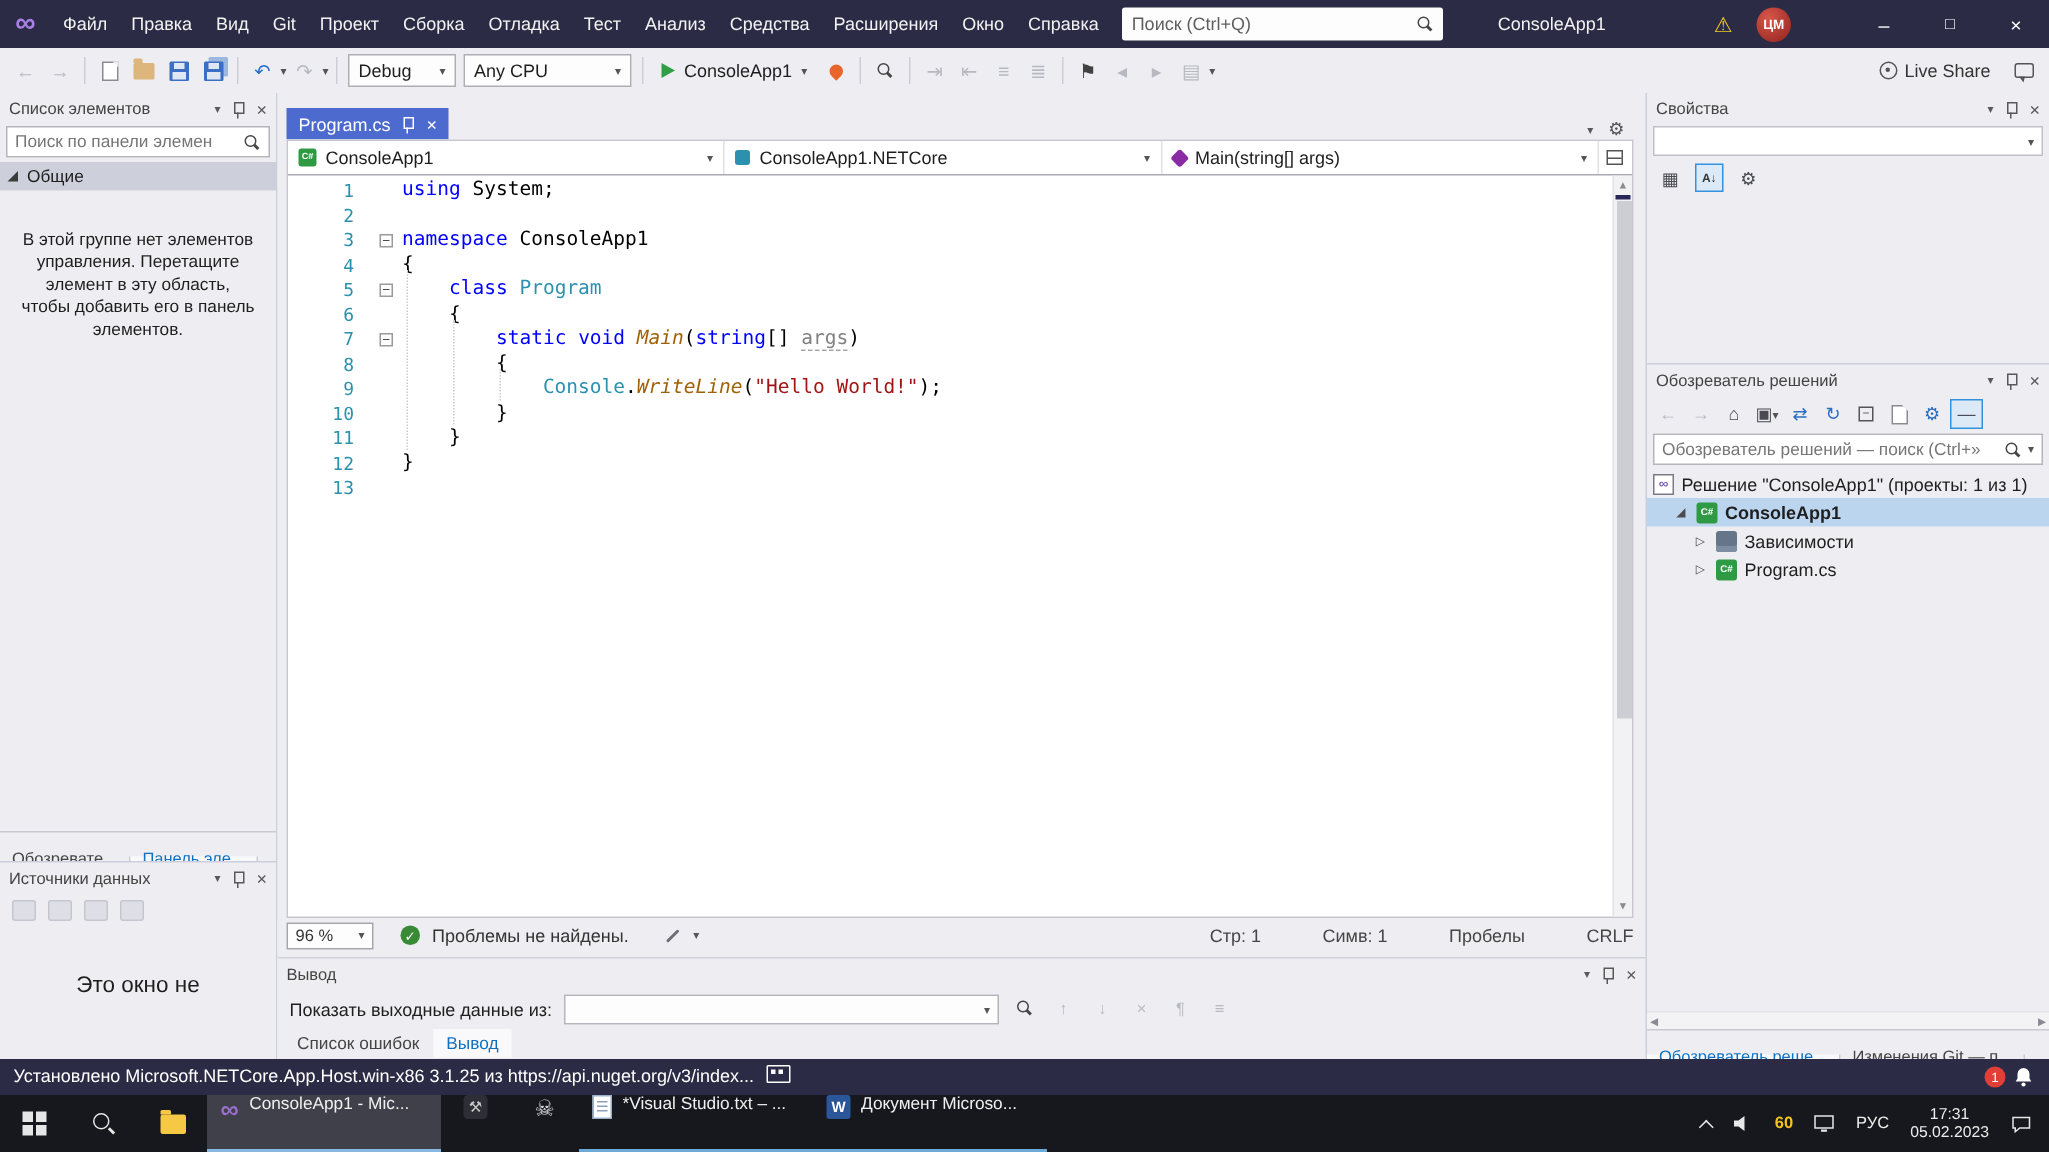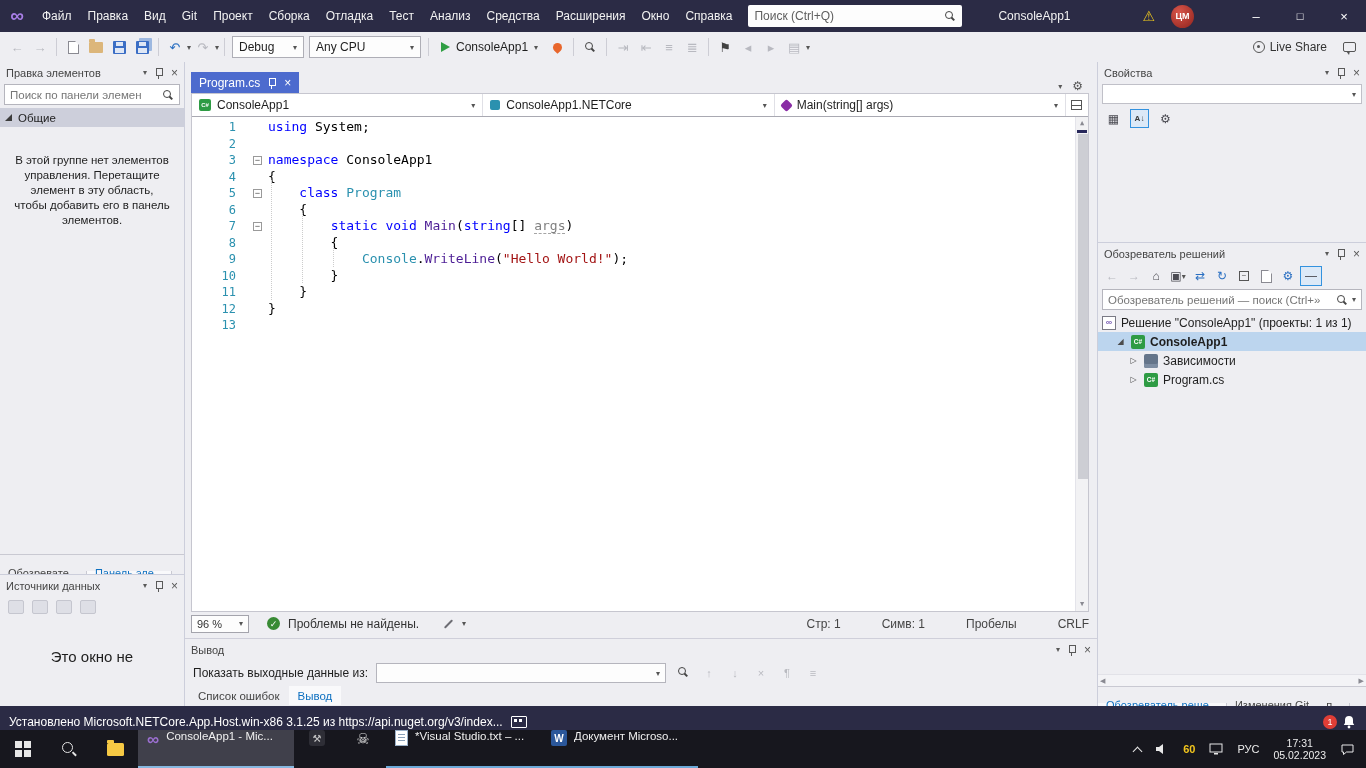--- a/index.html
+++ b/index.html
@@ -101,21 +101,21 @@
   .ic-method{width:9px;height:9px;background:#8a2da5;border-radius:2px;transform:rotate(45deg);flex:0 0 auto;}
   .splitbtn{width:22px;display:flex;align-items:center;justify-content:center;}
   .ic-split{width:11px;height:10px;border:1px solid #555;position:relative;}
   .ic-split::after{content:"";position:absolute;left:0;right:0;top:4px;height:1px;background:#555;}
   .codewrap{flex:1;position:relative;overflow:hidden;padding-top:2px;font-family:"DejaVu Sans Mono","Liberation Mono",monospace;}
   .code-line{display:flex;height:16.5px;line-height:16.5px;font-size:13px;}
   .ln{width:58px;padding-right:14px;text-align:right;color:#2b91af;font-size:12px;flex:0 0 auto;}
   .fold{width:18px;position:relative;flex:0 0 auto;}
   .fold-box{position:absolute;left:3px;top:3.5px;width:9px;height:9px;border:1px solid #9a9a9a;background:#fff;color:#444;font-size:9px;line-height:7px;text-align:center;font-family:"Liberation Sans",sans-serif;}
   .ctext{white-space:pre;}
-  .t-kw{color:#0000ff;} .t-ty{color:#2b91af;} .t-me{color:#4c1d95;} .t-st{color:#a31515;} .t-pl{color:#010101;}
+  .t-kw{color:#0000ff;} .t-ty{color:#2b91af;} .t-me{color:#a16207;font-style:italic;} .t-st{color:#a31515;} .t-pl{color:#010101;}
   .t-pa{color:#808080;border-bottom:1px dashed #a5a5a5;}
   .iguide{position:absolute;width:0;border-left:1px dotted #ccc;}
   .g0{left:79px;top:63px;height:120px;} .g1{left:110px;top:96px;height:70px;} .g2{left:141px;top:129px;height:21px;}
   .vscroll{position:absolute;top:0;right:0;bottom:0;width:13px;background:#f2f2f4;border-left:1px solid #e4e4ea;}
   .sarrow{height:13px;text-align:center;font-size:7px;color:#8a8a92;line-height:13px;}
   .sarrow.bot{position:absolute;bottom:0;left:0;right:0;}
   .caretmark{position:absolute;top:13px;left:1px;right:1px;height:3px;background:#27275a;}
   .vthumb{position:absolute;top:17px;left:1.5px;width:10px;height:345px;background:#cdced4;}
 
   .statusline{position:absolute;top:550px;left:0;right:0;height:23px;display:flex;align-items:center;background:var(--panel);padding:0 8px;gap:8px;font-size:12px;color:#333;}
@@ -157,21 +157,21 @@
   .tree-row.selected{background:#bcd5ee;}
   .tree-row.bold .tlabel{font-weight:bold;}
   .expd{width:11px;flex:0 0 auto;text-align:center;font-size:8px;color:#4c4c4c;}
   .ti{width:14px;height:14px;flex:0 0 auto;display:flex;align-items:center;justify-content:center;}
   .ti-solution{border:1px solid #7a7a85;background:#fff;font-size:9px;color:#7a5fb5;font-weight:bold;line-height:1;}
   .ti-cs{background:#2e9b44;border-radius:2px;color:#fff;font-size:6.5px;font-weight:bold;}
   .ti-dep{background:#65758a;border-radius:2px;box-shadow:inset 0 -4px 0 #7d8da2;}
   .se-hscroll{position:absolute;bottom:20px;left:0;right:0;height:12px;background:#f3f3f6;border-top:1px solid #e2e2e8;display:flex;align-items:center;justify-content:space-between;padding:0 2px;font-size:7px;color:#8a8a92;}
 
   
-  .vstatus{position:absolute;top:706px;left:0;right:0;height:24px;background:var(--dark);display:flex;align-items:center;color:#fff;padding:16px 9px;gap:8px;font-size:12px;}
+  .vstatus{position:absolute;top:706px;left:0;right:0;height:24px;background:var(--dark);display:flex;align-items:flex-start;color:#fff;padding:4px 9px;gap:8px;font-size:12px;}
   .det-icon{width:16px;height:12px;border:1px solid #fff;border-radius:1px;position:relative;}
   .det-icon::after{content:"";position:absolute;left:2px;top:2px;width:3px;height:3px;background:#fff;box-shadow:5px 0 0 #fff;}
   .vst-right{margin-left:auto;display:flex;align-items:center;position:relative;}
   .nbadge{width:14px;height:14px;border-radius:50%;background:#e03e36;color:#fff;font-size:9px;display:flex;align-items:center;justify-content:center;margin-right:4px;}
 
   
   .taskbar{position:absolute;top:730px;left:0;right:0;height:38px;background:#17171e;display:flex;align-items:stretch;color:#ececec;}
   .tb-icobtn{width:46px;display:flex;align-items:center;justify-content:center;}
   .winlogo{display:grid;grid-template-columns:7px 7px;grid-template-rows:7px 7px;gap:1.5px;}
   .winlogo i{background:#e6e6e6;}
@@ -296,21 +296,21 @@
     <span class="ls-ico"></span>
     <span>Live Share</span>
   </div>
   <span class="tico">
       <span class="bubble"></span>
     </span>
 </div>
 
 <div class="panel" id="toolbox">
   <div class="ptitle">
-    <span class="nm">Правка элементов</span>
+    <span class="nm">Список элементов</span>
     <span class="phicons">
       <span class="chev">▾</span>
       <span class="pin"></span>
       <span class="xico">×</span>
     </span>
   </div>
   <div class="searchbox">
     <span class="stext">Поиск по панели элемен</span>
     <span class="mag"></span>
   </div>

